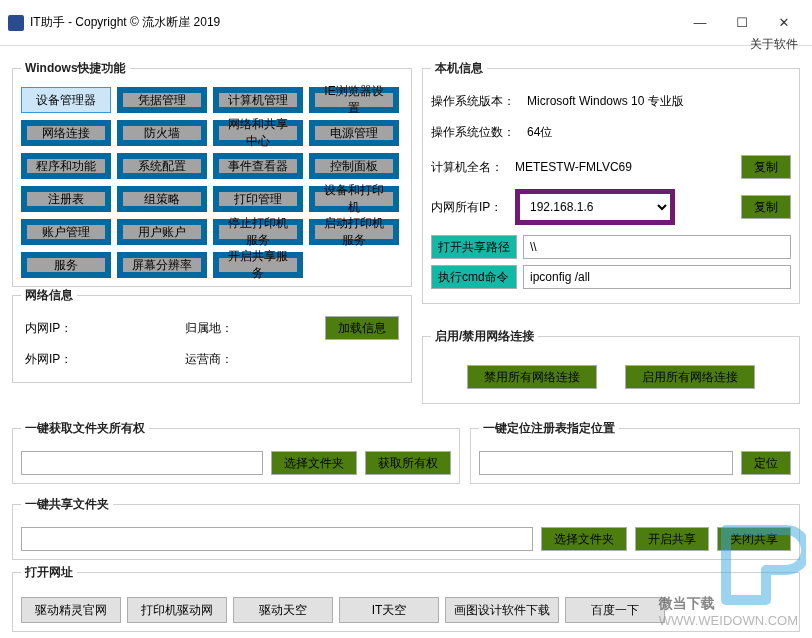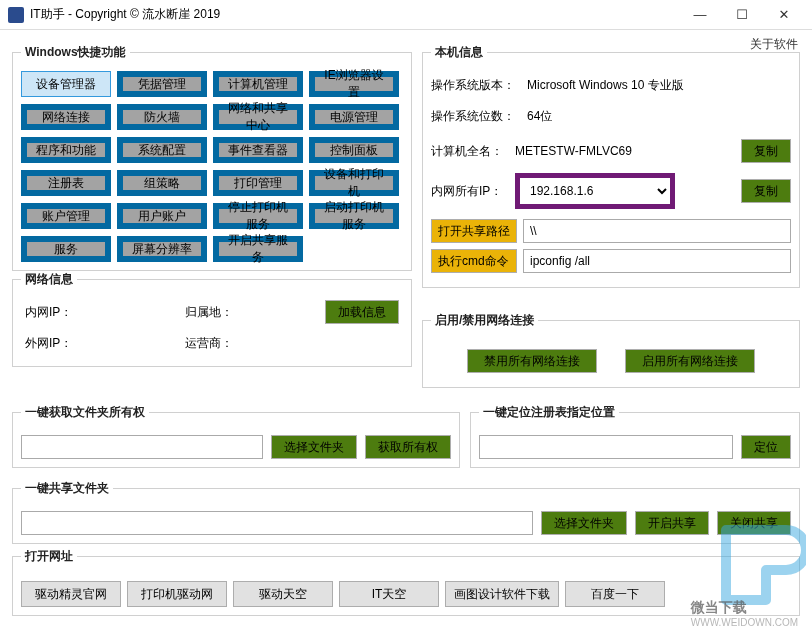--- a/index.html
+++ b/index.html
@@ -1,17 +1,17 @@
 <!DOCTYPE html>
 <html><head>
 <meta charset="utf-8">
 <style>
 * { box-sizing: border-box; margin: 0; padding: 0; font-family: "Microsoft YaHei", sans-serif; }
 body { background: #fff; width: 812px; height: 638px; overflow: hidden; position: relative; }
-.titlebar { height: 30px; display: flex; align-items: center; padding: 0 8px; border-bottom: 1px solid #ddd; }
+.titlebar { height: 46px; display: flex; align-items: center; padding: 0 8px; border-bottom: 1px solid #ddd; }
 .title-icon { width: 16px; height: 16px; background: #2a4b8d; margin-right: 6px; border-radius: 2px; }
 .title-text { font-size: 12px; flex: 1; }
 .win-controls { display: flex; gap: 18px; padding-right: 8px; }
 .win-btn { width: 24px; text-align: center; font-size: 13px; color: #333; cursor: pointer; }
 .about-link { position: absolute; top: 36px; right: 14px; font-size: 12px; color: #333; cursor: pointer; }
 .content { padding: 14px 12px 8px 12px; display: flex; gap: 10px; }
 .left-col { width: 400px; display: flex; flex-direction: column; }
 .right-col { flex: 1; display: flex; flex-direction: column; gap: 24px; }
 fieldset { border: 1px solid #d0d0d0; padding: 10px 8px 8px 8px; position: relative; }
 legend { font-size: 12px; font-weight: bold; padding: 0 4px; color: #222; }
@@ -31,21 +31,21 @@
 .row-flex { display: flex; gap: 8px; align-items: center; }
 .row-flex .input { flex: 1; }
 .bottom { width: 100%; padding: 0 12px 6px 12px; }
 .btn-row { display: flex; gap: 6px; margin-top: 6px; }
 .btn-mid { background: #e1e1e1; border: 1px solid #adadad; font-size: 12px; height: 26px; padding: 0 8px; cursor: pointer; flex: 0 0 auto; min-width: 100px; }
 .two-col { display: flex; gap: 10px; }
 .two-col fieldset { flex: 1; }
 .watermark { position: absolute; right: 6px; bottom: 28px; opacity: 0.5; pointer-events: none; }
 .watermark svg { display: block; }
 .wm-text { position: absolute; right: 14px; bottom: 10px; font-size: 11px; color: #888; opacity: 0.7; pointer-events: none; }
-.btn-box { background: #eab308; border: 1px solid #adadad; font-size: 12px; height: 24px; padding: 0 6px; cursor: pointer; display: inline-flex; align-items: center; }
+.btn-box { background: #14b8a6; border: 1px solid #adadad; font-size: 12px; height: 24px; padding: 0 6px; cursor: pointer; display: inline-flex; align-items: center; }
 </style>
 </head>
 <body>
 
 <div class="titlebar">
   <div class="title-icon"></div>
   <div class="title-text">IT助手 - Copyright © 流水断崖 2019</div>
   <div class="win-controls">
     <div class="win-btn">—</div>
     <div class="win-btn">☐</div>
@@ -190,14 +190,14 @@
   </fieldset>
 </div>
 
 <div class="watermark">
   <svg width="90" height="90" viewBox="0 0 90 90">
     <path d="M 10 10 L 70 10 A 20 20 0 0 1 70 50 L 50 50 L 50 80 L 10 80 Z" fill="none" stroke="#3ba9e0" stroke-width="10" stroke-linejoin="round"></path>
   </svg>
 </div>
 <div class="wm-text">
   <div style="font-size:14px; font-weight:bold; color:#555;">微当下载</div>
-  <div style="font-size:10px; color:#999;">WWW.WEIDOWN.COM</div>
+  <div style="font-size:13px; color:#999;">WWW.WEIDOWN.COM</div>
 </div>
 
 </body></html>

